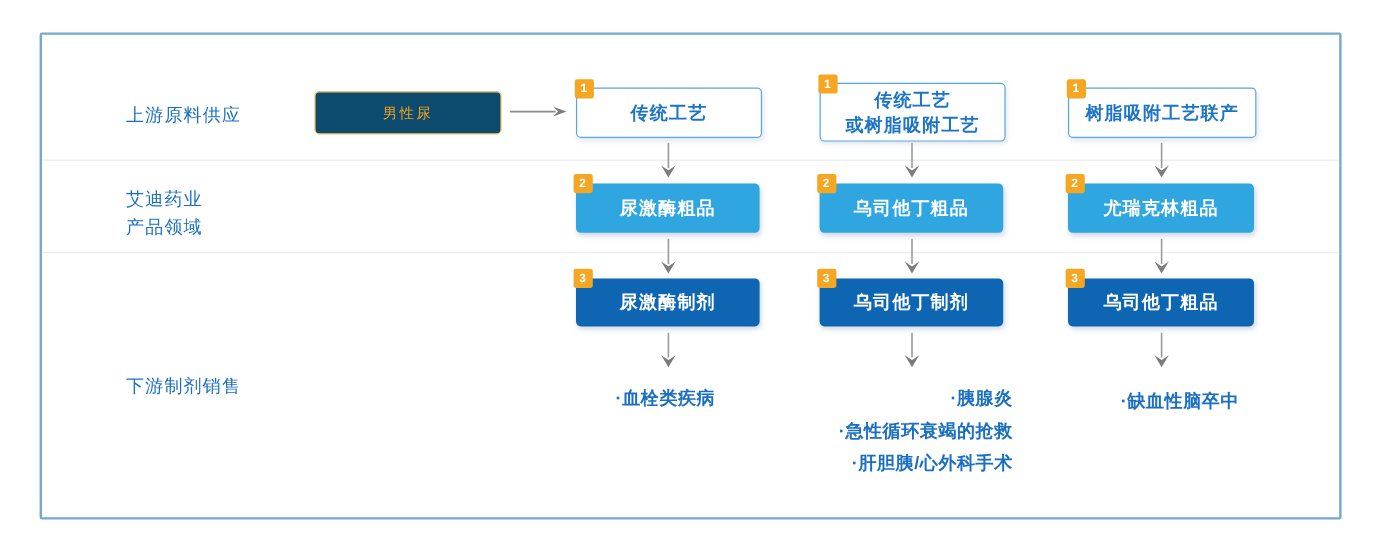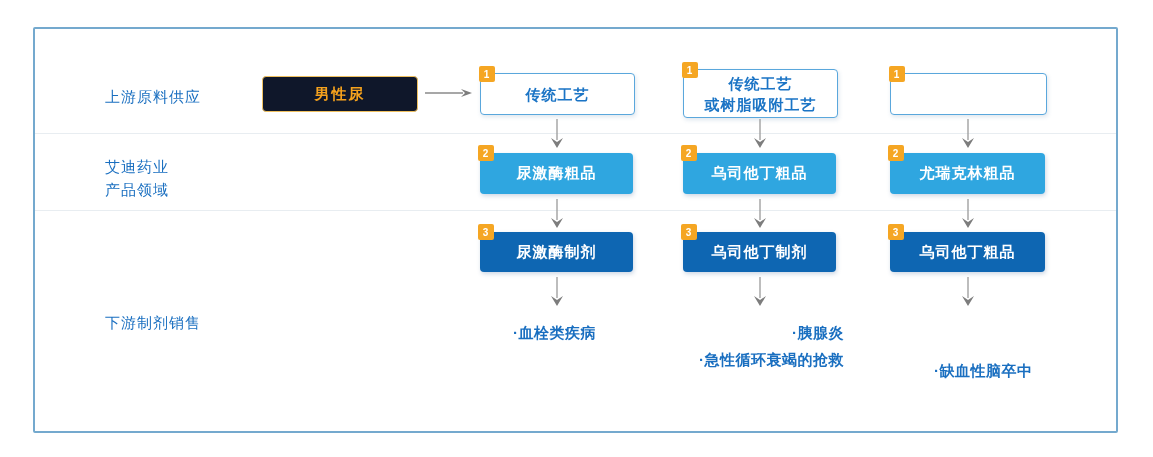--- a/index.html
+++ b/index.html
@@ -18,23 +18,23 @@
   .divider.d2{top:181px;}
   .row-label{
     position:absolute;left:70px;color:#1a6fc0;font-weight:normal;
     font-size:15px;line-height:23px;letter-spacing:1px;
   }
   .row-label.r1{top:56px;}
   .row-label.r2{top:126px;}
   .row-label.r3{top:282px;}
   .source-box{
     position:absolute;left:227px;top:47px;width:154px;height:34px;
-    border:1px solid #efc05f;border-radius:4px;background:#0f172a;
+    border:1px solid #efc05f;border-radius:4px;background:#0c4a6e;
     display:flex;align-items:center;justify-content:center;
-    color:#f5a21d;font-weight:bold;font-size:15px;letter-spacing:2px;
+    color:#f5a21d;font-weight:normal;font-size:12px;letter-spacing:2px;
   }
   .proc-box{
     position:absolute;width:153px;background:#ffffff;
     border:1px solid #5aa7dc;border-radius:4px;
     display:flex;flex-direction:column;align-items:center;justify-content:center;
     color:#1b74c5;font-weight:bold;font-size:15px;line-height:21px;
     letter-spacing:1px;box-shadow:1px 2px 4px rgba(80,120,160,0.18);
   }
   .crude-box,.form-box{
     position:absolute;width:153px;border-radius:4px;
@@ -57,21 +57,21 @@
   .arrow-v{position:absolute;width:14px;}
   .arrow-v.a1{top:90px;} .arrow-v.a2{top:170px;} .arrow-v.a3{top:248px;}
   .arrow-v.c0{left:515px;} .arrow-v.c1{left:718px;} .arrow-v.c2{left:926px;}
   .arrow-h{position:absolute;left:390px;top:58px;width:48px;height:12px;}
   .bullets{
     position:absolute;color:#1a6fc0;font-weight:bold;font-size:15px;
     line-height:27px;top:290px;letter-spacing:0.5px;white-space:nowrap;
   }
   .bullets.c0{left:478px;}
   .bullets.c1{left:664px;text-align:right;}
-  .bullets.c2{left:899px;top:292px;margin-top:36px;}
+  .bullets.c2{left:899px;top:292px;}
 </style>
 </head>
 <body>
 
 <div class="container">
   <div class="divider d1"></div>
   <div class="divider d2"></div>
 
   <div class="row-label r1">上游原料供应</div>
   <div class="row-label r2">
@@ -112,24 +112,26 @@
     <span class="badge">2</span>
     <span>乌司他丁粗品</span>
   </div>
   <div class="form-box col1">
     <span class="badge">3</span>
     <span>乌司他丁制剂</span>
   </div>
   <div class="bullets c1">
     <div>·胰腺炎</div>
     <div>·急性循环衰竭的抢救</div>
+    <div>·肝胆胰/心外科手术</div>
   </div>
 
   <div class="proc-box col2">
     <span class="badge">1</span>
+    <span>树脂吸附工艺联产</span>
   </div>
   <div class="crude-box col2">
     <span class="badge">2</span>
     <span>尤瑞克林粗品</span>
   </div>
   <div class="form-box col2">
     <span class="badge">3</span>
     <span>乌司他丁粗品</span>
   </div>
   <div class="bullets c2">

